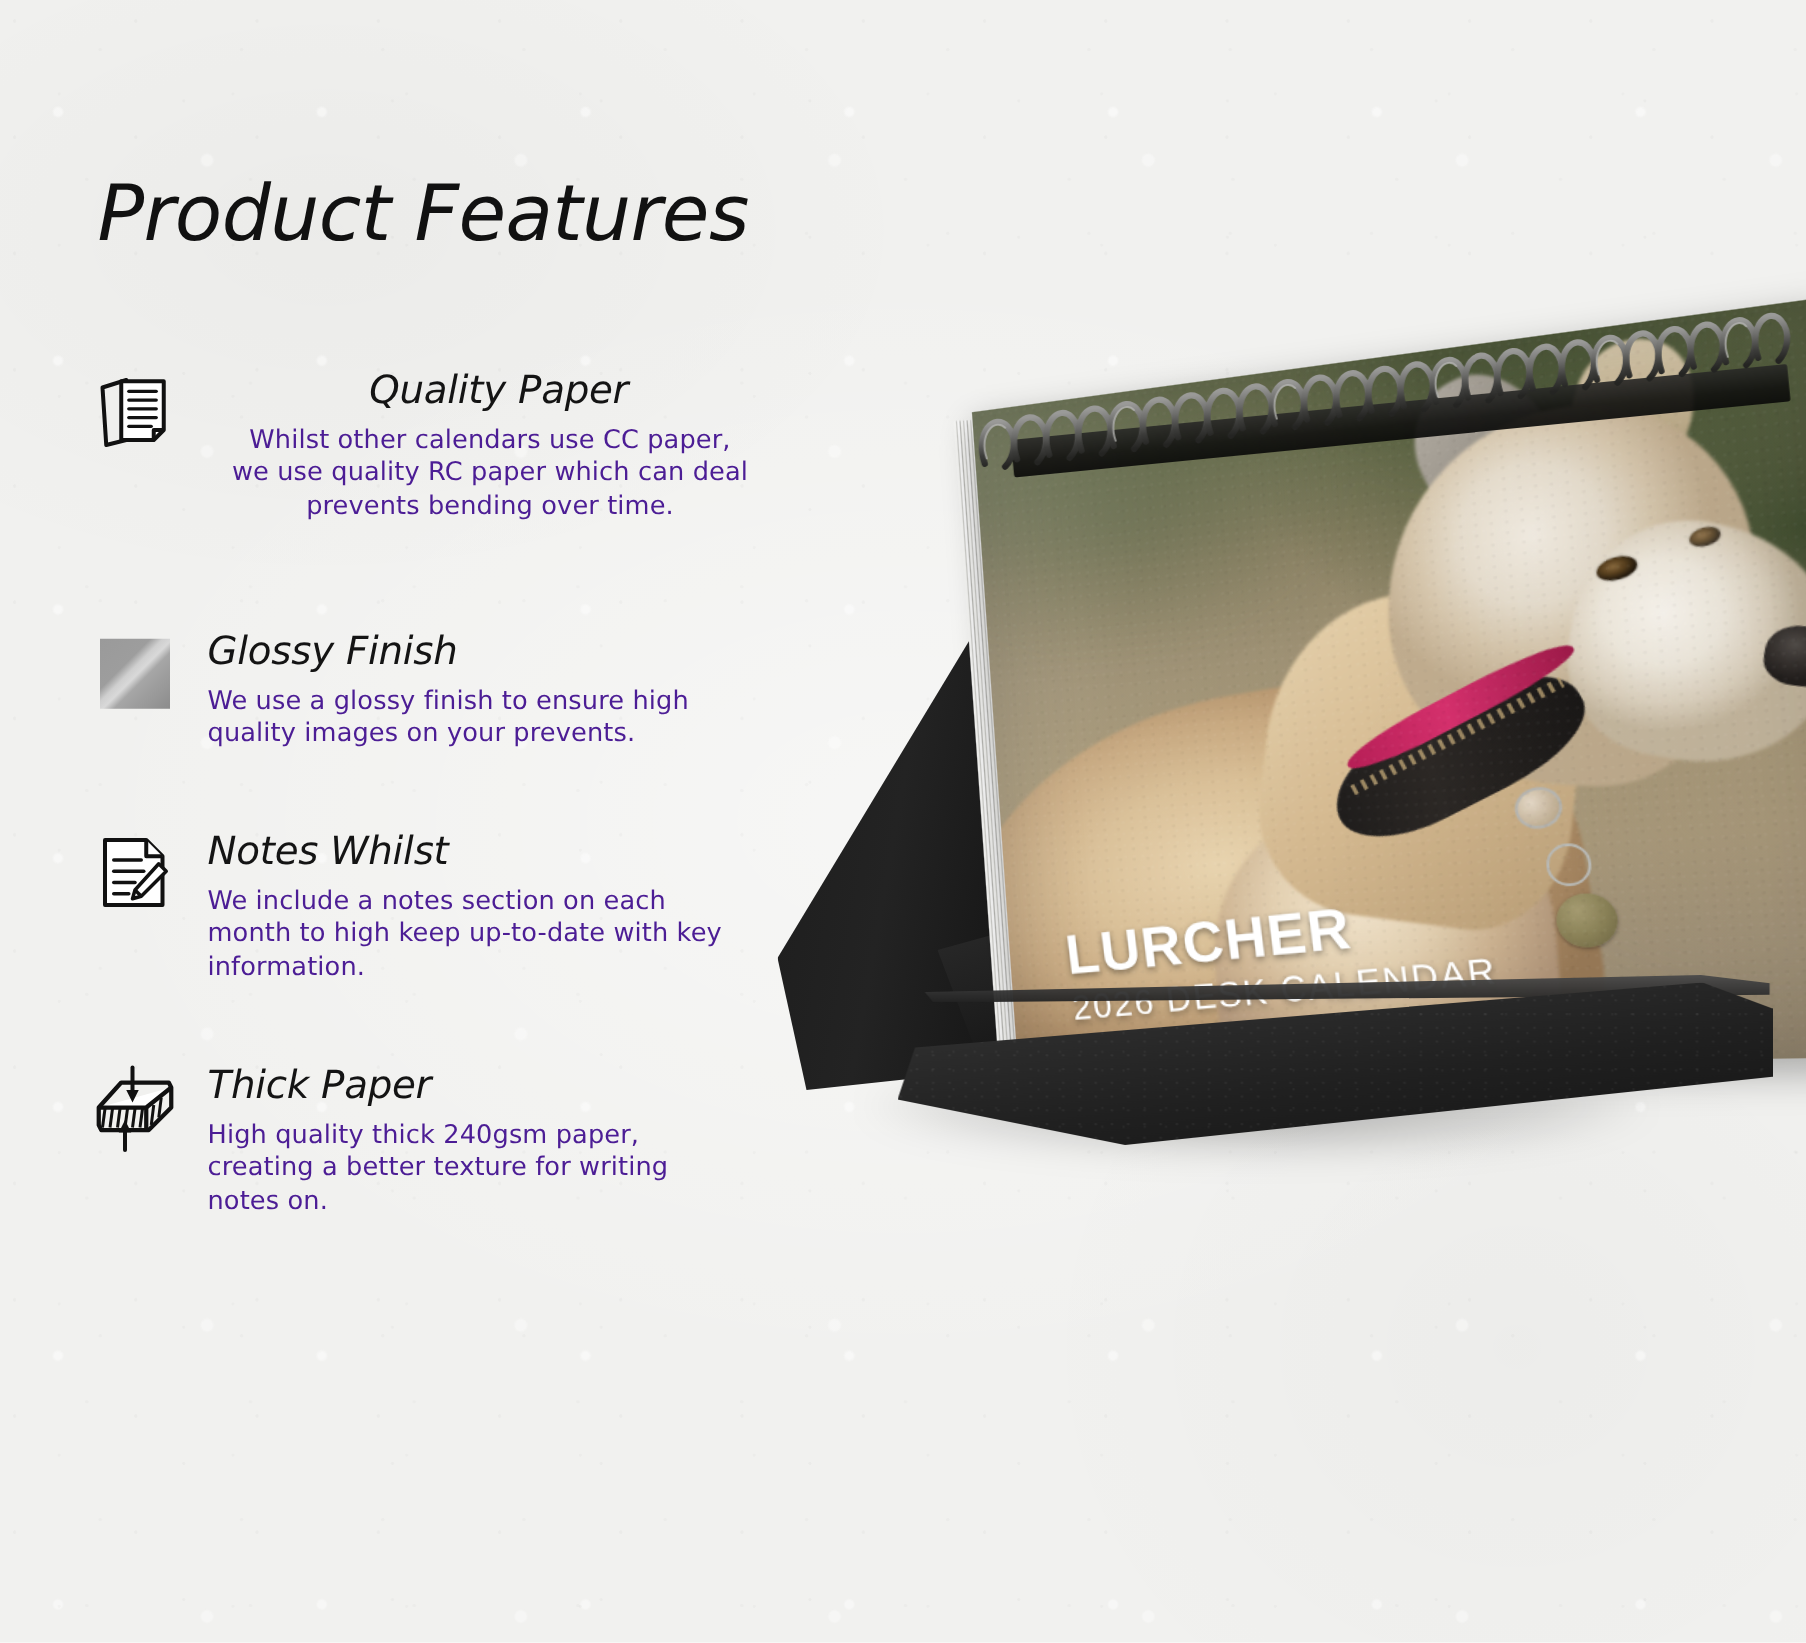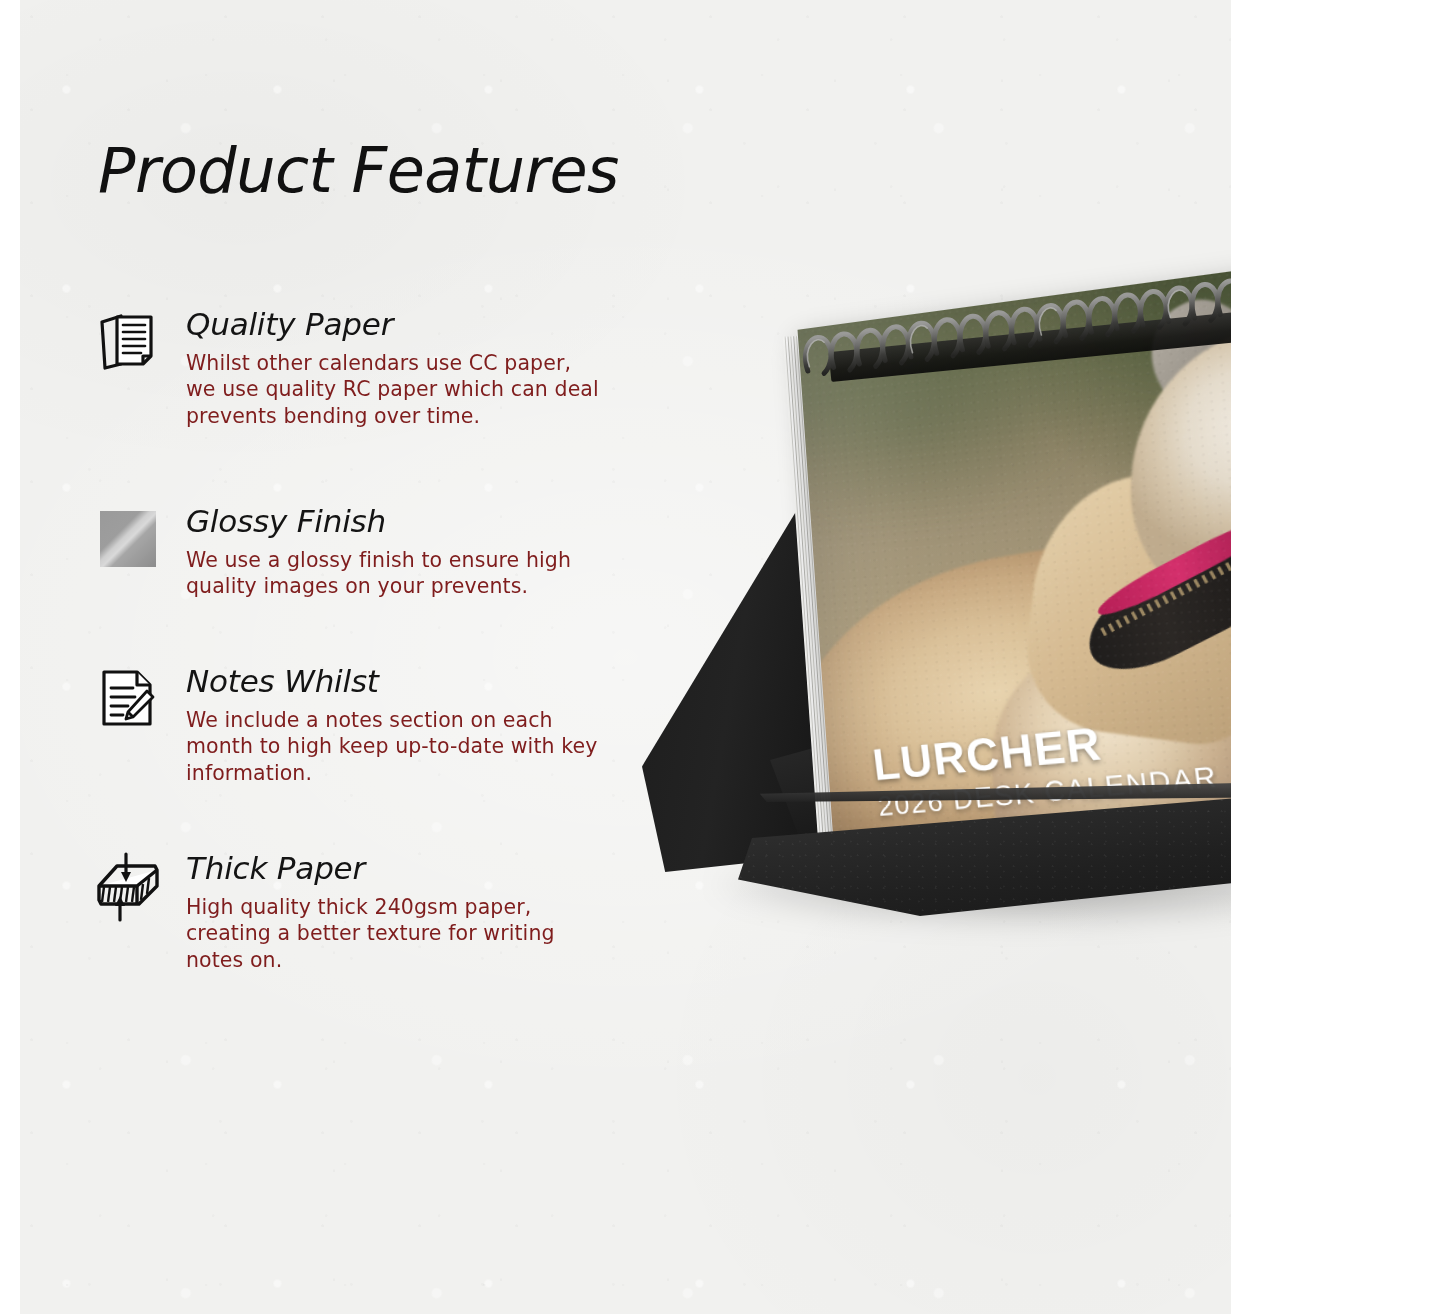--- a/index.html
+++ b/index.html
@@ -6,24 +6,23 @@
 
   html, body {
     width:1445px; height:1314px;
     overflow:hidden;
     font-family:"Liberation Sans", sans-serif;
   }
 
   
   #page {
     position:relative;
-    width:1211px; height:1314px;
+    width:1445px; height:1314px;
     background:#f1f1ef;
     overflow:hidden;
-    margin-left:20px;
   }
   .paper-tex {
     position:absolute; inset:0;
     background-image:
       radial-gradient(circle at 12% 18%, rgba(0,0,0,.030) 0 1.2px, transparent 1.6px),
       radial-gradient(circle at 34% 62%, rgba(0,0,0,.028) 0 1.0px, transparent 1.5px),
       radial-gradient(circle at 71% 27%, rgba(0,0,0,.026) 0 1.1px, transparent 1.6px),
       radial-gradient(circle at 88% 74%, rgba(0,0,0,.030) 0 1.0px, transparent 1.5px),
       radial-gradient(circle at 53% 88%, rgba(0,0,0,.024) 0 1.2px, transparent 1.7px),
       radial-gradient(circle at 22% 45%, rgba(255,255,255,.55) 0 3px, transparent 5px),
@@ -62,21 +61,21 @@
   .feature .f-body { margin-left:94px; }
   .f-title {
     font-size:31px; font-style:italic; font-weight:400;
     color:#141414; letter-spacing:-.2px; line-height:1.05;
     font-family:"DejaVu Sans", sans-serif;
     white-space:nowrap;
   }
   .f-desc {
     margin-top:9px;
     font-size:20.5px; font-weight:400; line-height:1.30;
-    color:#7f1d1d; letter-spacing:.1px;
+    color:#4c1d95; letter-spacing:.1px;
     font-family:"DejaVu Sans", sans-serif;
     max-width:452px;
   }
   .f-desc .ln { display:block; white-space:nowrap; }
 
   
   .gloss-sq {
     width:56px; height:56px; margin-top:6px;
     background:linear-gradient(135deg,#9a9a9a 0%,#9d9d9d 36%,#cfcfcf 45%,#d9d9d9 52%,#a6a6a6 60%,#8c8c8c 100%);
   }
@@ -370,21 +369,21 @@
 <body>
 
 <div id="page">
   <div class="paper-mottle"></div>
   <div class="paper-tex"></div>
 
   <div id="left">
 
     <div id="page-title">Product Features</div>
 
-    <div class="feature" style="top:308px;">
+    <div class="feature" style="top:296px;text-align:center;">
       <div class="icon-wrap">
         <svg width="66" height="66" viewBox="0 0 66 66">
           <g fill="none" stroke="#111" stroke-width="3.2" stroke-linejoin="round">
             <path d="M7 14 L26 8 L26 56 L10 60 Z"></path>
             <path d="M22 9 L56 9 L56 48 L48 56 L22 56 Z" fill="#fff"></path>
             <path d="M56 48 L48 48 L48 56"></path>
           </g>
           <g stroke="#111" stroke-width="2.6" stroke-linecap="round">
             <line x1="28" y1="17" x2="50" y2="17"></line>
             <line x1="28" y1="24" x2="50" y2="24"></line>

